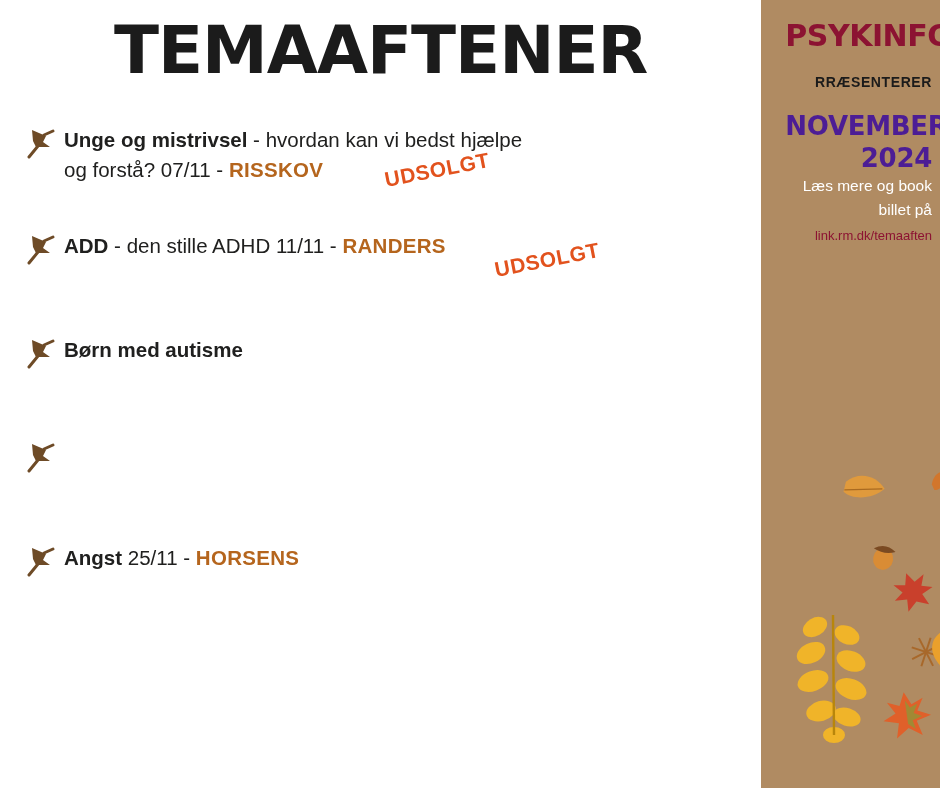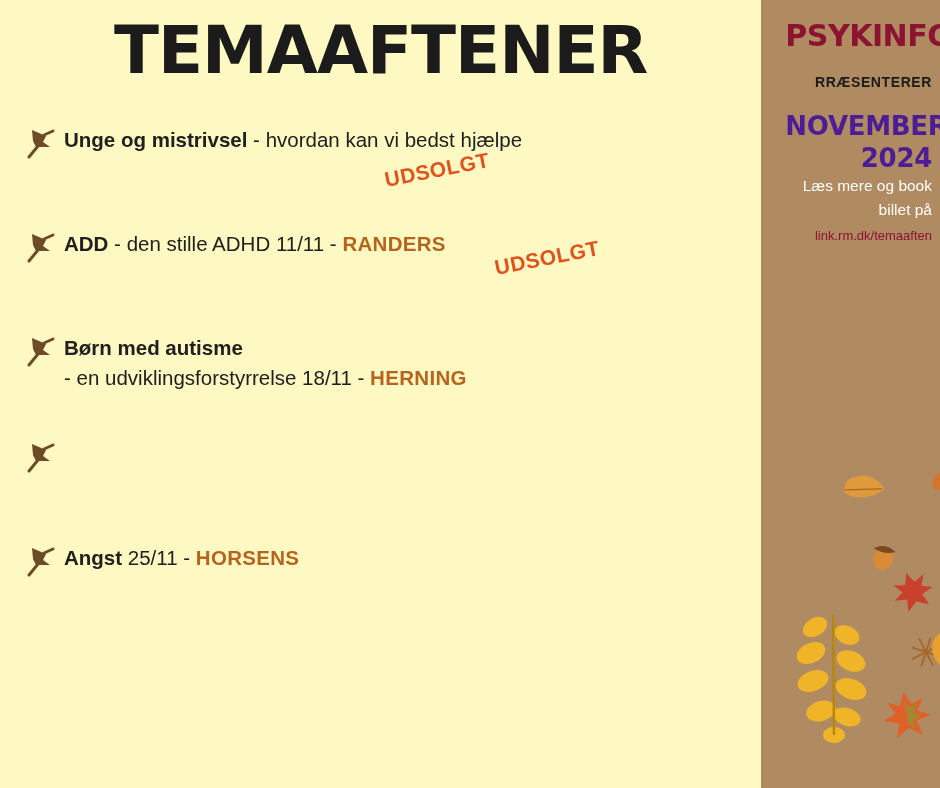--- a/index.html
+++ b/index.html
@@ -18,21 +18,21 @@
     width: 940px;
     height: 788px;
     display: flex;
     background: #ece9e4;
   }
   
   .left {
     position: relative;
     width: 872px;
     height: 788px;
-    background: #fef9c3;
+    background: #ffffff;
     box-sizing: border-box;
   }
   .main-title {
     margin: 0;
     padding-top: 12px;
     text-align: center;
     font-family: "DejaVu Sans", sans-serif;
     font-weight: bold;
     font-size: 66px;
     letter-spacing: -1px;
@@ -155,20 +155,21 @@
     <h1 class="main-title">TEMAAFTENER</h1>
     <div class="events">
         <div class="event">
           <span class="pin"><svg width="34" height="32" viewBox="0 0 34 32">
               <path d="M6 3 L20 9 L17 15 L24 20 L10 20 L7 14 Z" fill="#6e4b27"></path>
               <path d="M12 19 L3 30" stroke="#6e4b27" stroke-width="3" stroke-linecap="round"></path>
               <path d="M18 8 L27 4" stroke="#6e4b27" stroke-width="3" stroke-linecap="round"></path>
             </svg></span>
           <div class="event-text">
             <div><span class="bold">Unge og mistrivsel</span><span> - hvordan kan vi bedst hjælpe</span></div>
+            <div><span>og forstå? 07/11 - </span><span class="city">RISSKOV</span></div>
             <span class="sold-out so-1">UDSOLGT</span>
           </div>
         </div>
         <div class="event">
           <span class="pin"><svg width="34" height="32" viewBox="0 0 34 32">
               <path d="M6 3 L20 9 L17 15 L24 20 L10 20 L7 14 Z" fill="#6e4b27"></path>
               <path d="M12 19 L3 30" stroke="#6e4b27" stroke-width="3" stroke-linecap="round"></path>
               <path d="M18 8 L27 4" stroke="#6e4b27" stroke-width="3" stroke-linecap="round"></path>
             </svg></span>
           <div class="event-text">
@@ -177,21 +178,20 @@
           </div>
         </div>
         <div class="event">
           <span class="pin"><svg width="34" height="32" viewBox="0 0 34 32">
               <path d="M6 3 L20 9 L17 15 L24 20 L10 20 L7 14 Z" fill="#6e4b27"></path>
               <path d="M12 19 L3 30" stroke="#6e4b27" stroke-width="3" stroke-linecap="round"></path>
               <path d="M18 8 L27 4" stroke="#6e4b27" stroke-width="3" stroke-linecap="round"></path>
             </svg></span>
           <div class="event-text">
             <div><span class="bold">Børn med autisme</span></div>
-            <div><span> - en udviklingsforstyrrelse 18/11 - </span><span class="city">HERNING</span></div>
           </div>
         </div>
         <div class="event">
           <span class="pin"><svg width="34" height="32" viewBox="0 0 34 32">
               <path d="M6 3 L20 9 L17 15 L24 20 L10 20 L7 14 Z" fill="#6e4b27"></path>
               <path d="M12 19 L3 30" stroke="#6e4b27" stroke-width="3" stroke-linecap="round"></path>
               <path d="M18 8 L27 4" stroke="#6e4b27" stroke-width="3" stroke-linecap="round"></path>
             </svg></span>
         </div>
         <div class="event">

